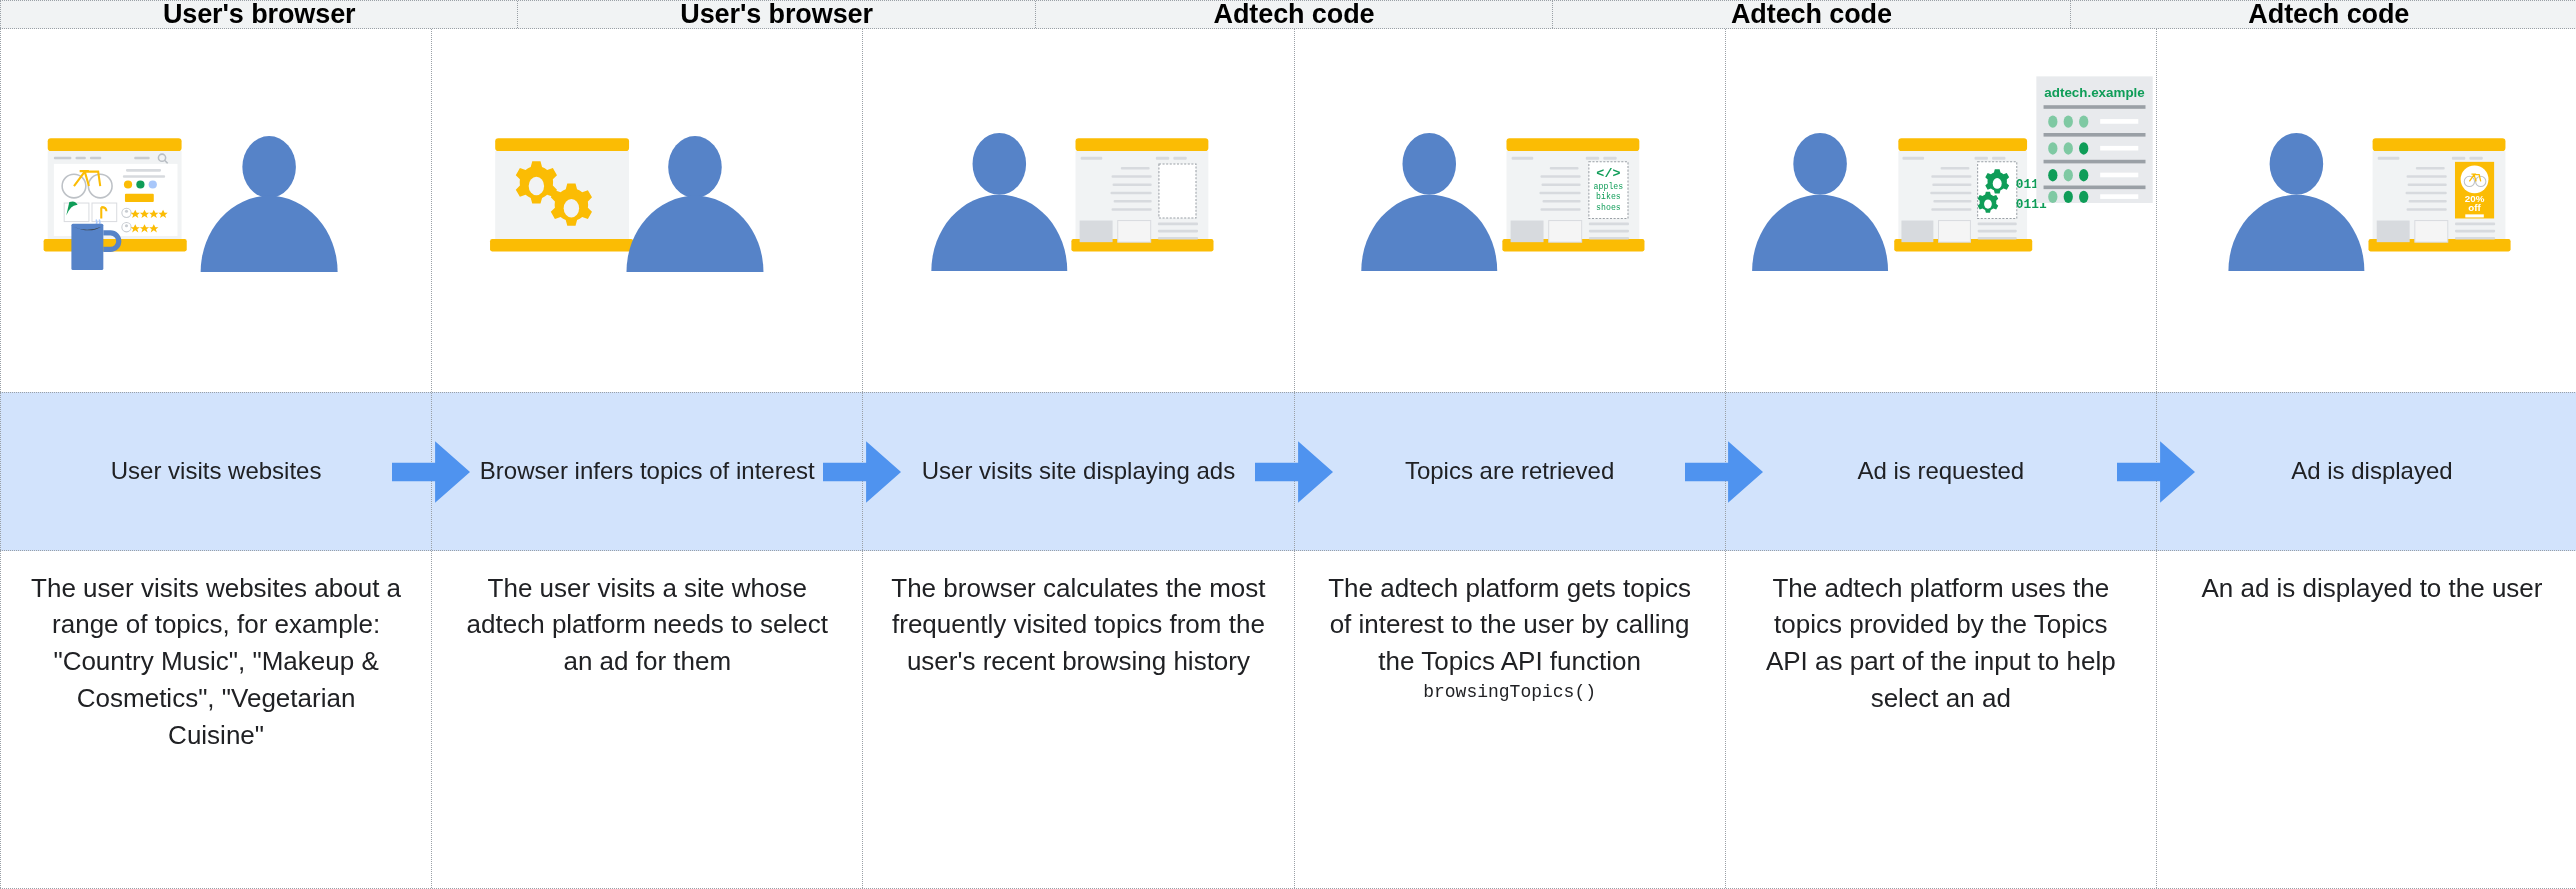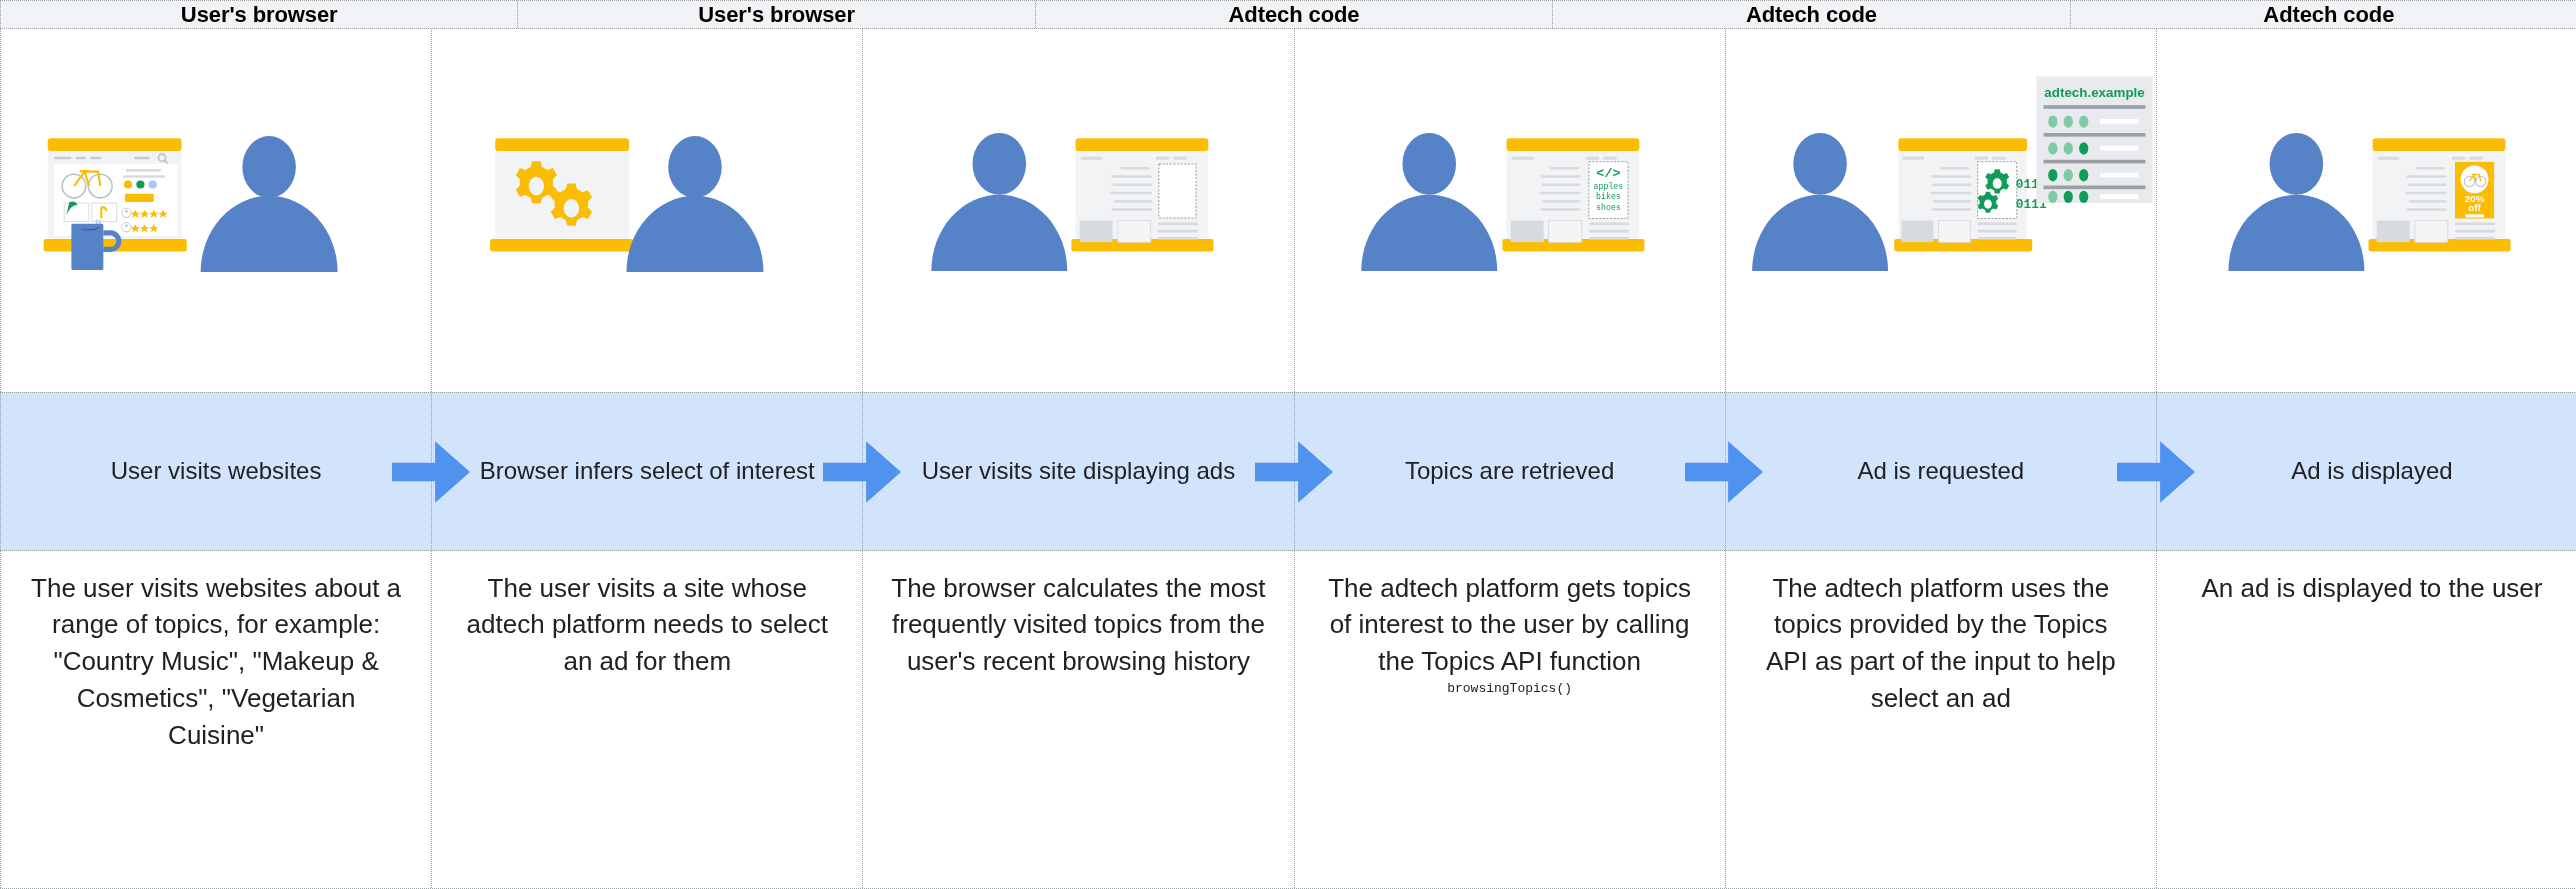--- a/index.html
+++ b/index.html
@@ -33,21 +33,21 @@
     height:29px;
     background:#f1f3f4;
     border-top:1.5px dotted #9aa0a6;
     border-bottom:1.5px dotted #9aa0a6;
   }
   .row-header .cell{
     display:flex;align-items:center;justify-content:center;
     background:#f1f3f4;
   }
   .col-title{
-    font-size:22px;
+    font-size:27px;
     font-weight:bold;
     color:#000000;
     letter-spacing:-0.1px;
     white-space:nowrap;
   }
 
   
   .row-art{
     height:363px;
     background:#ffffff;
@@ -101,21 +101,21 @@
     background:#ffffff;
   }
   .desc-text{
     font-size:26px;
     line-height:1.42;
     text-align:center;
     color:#202124;
   }
   .mono{
     font-family:"Liberation Mono", monospace;
-    font-size:13px;
+    font-size:18px;
   }
 </style>
 </head>
 <body>
 
 <div class="diagram">
 
   <div class="row row-header">
     <div class="cell">
       <span class="col-title">User's browser</span>
@@ -386,21 +386,21 @@
         </g>
       </svg>
     </div>
   </div>
 
   <div class="row row-caption">
     <div class="cell">
       <span class="caption-text">User visits websites</span>
     </div>
     <div class="cell">
-      <span class="caption-text">Browser infers select of interest</span>
+      <span class="caption-text">Browser infers topics of interest</span>
     </div>
     <div class="cell">
       <span class="caption-text">User visits site displaying ads</span>
     </div>
     <div class="cell">
       <span class="caption-text">Topics are retrieved</span>
     </div>
     <div class="cell">
       <span class="caption-text">Ad is requested</span>
     </div>

